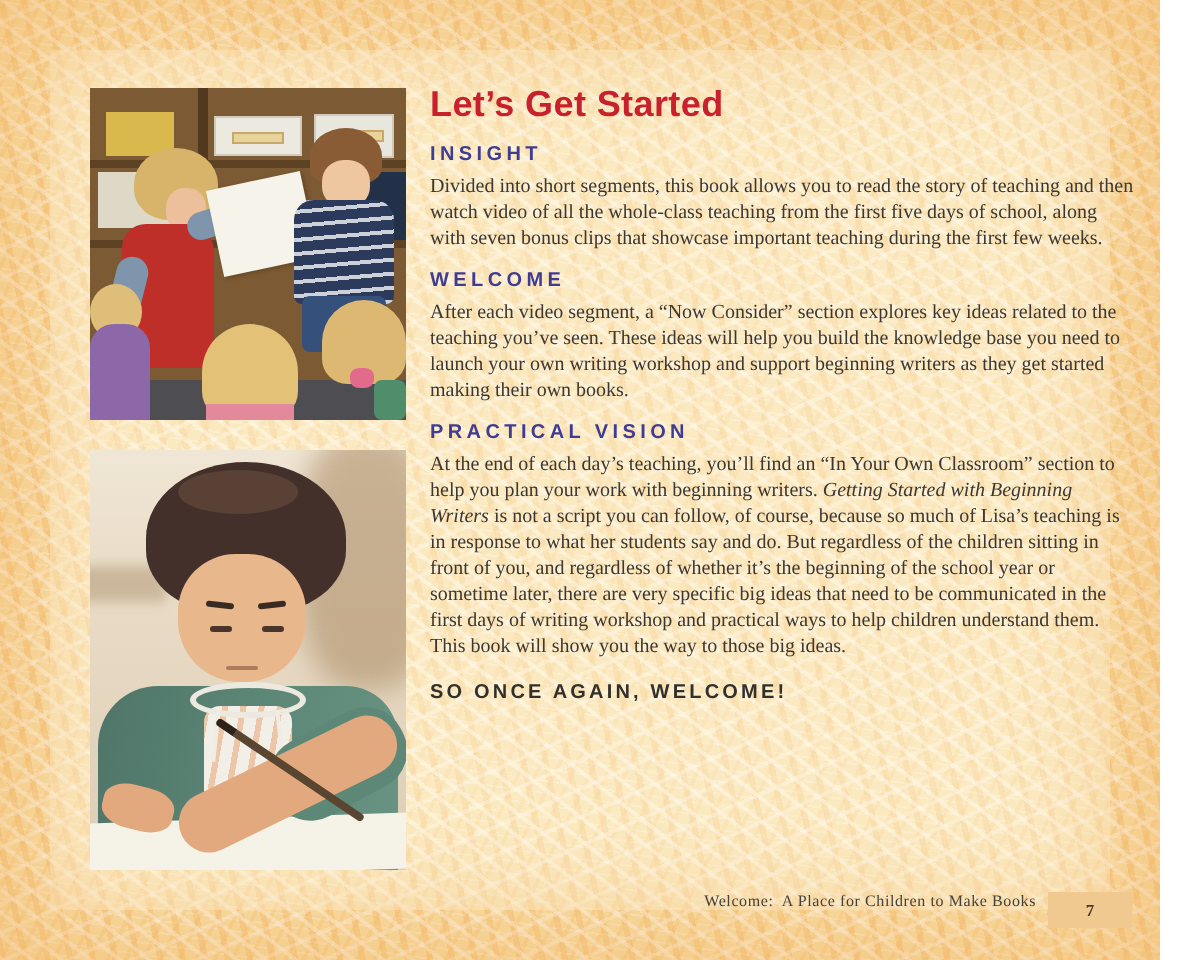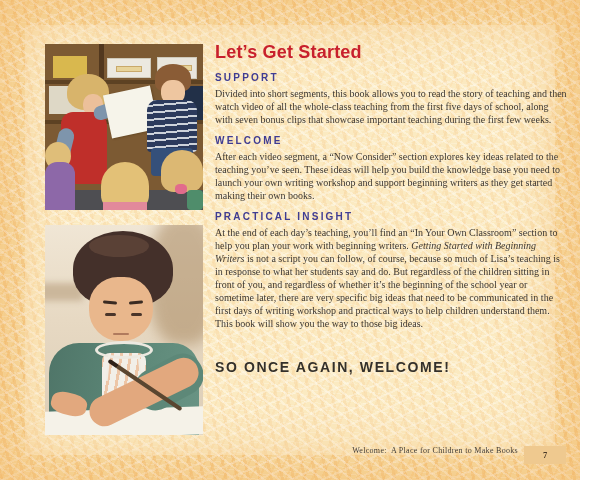--- a/index.html
+++ b/index.html
@@ -83,22 +83,22 @@
   .p2-hand { left:6px; top:168px; width:36px; height:22px; background:#e2a87e; border-radius:40%; transform:rotate(14deg); }
 
   
   .content { position:absolute; left:215px; top:42px; width:353px; z-index:2; }
   .title { font-family:"Liberation Sans", sans-serif; font-weight:bold; font-size:18px;
     color:#c8202c; letter-spacing:0.2px; margin-bottom:9px; }
   .body-text { font-size:10px; line-height:13px; color:#3c3732; text-align:left; }
   .section-head { font-family:"Liberation Sans", sans-serif; font-weight:bold; font-size:10px;
     color:#3f3c92; letter-spacing:2.2px; margin-top:9px; margin-bottom:4px; }
   .para { margin-bottom:2px; }
-  .closing { font-family:"Liberation Sans", sans-serif; font-weight:bold; font-size:14px;
-    color:#33302b; letter-spacing:1.6px; margin-top:29px; }
+  .closing { font-family:"Liberation Sans", sans-serif; font-weight:bold; font-size:10px;
+    color:#33302b; letter-spacing:1.6px; margin-top:11px; }
 
   .footer { position:absolute; right:14px; top:446px; height:18px; display:flex; align-items:flex-start; z-index:2; }
   .footer-text { font-size:8px; color:#45403a; letter-spacing:0.3px; white-space:pre; margin-right:6px; }
   .pagenum-box { width:42px; height:18px; background:#efc98f; display:flex; align-items:center; justify-content:center; }
   .pagenum { font-size:8.5px; font-weight:bold; color:#4a3a28; }
 </style>
 </head>
 <body>
 
 <div class="page">
@@ -158,27 +158,27 @@
     <div class="p2-paper"></div>
     <div class="p2-hand"></div>
     <div class="p2-sleeve"></div>
     <div class="p2-arm"></div>
     <div class="p2-pencil"></div>
   </div>
 
   <div class="content">
     <div class="title">Let’s Get Started</div>
 
-    <div class="section-head">SUPPORT</div>
+    <div class="section-head">INSIGHT</div>
     <p class="body-text para">Divided into short segments, this book allows you to read the story of teaching and then watch video of all the whole-class teaching from the first five days of school, along with seven bonus clips that showcase important teaching during the first few weeks.</p>
 
     <div class="section-head">WELCOME</div>
     <p class="body-text para">After each video segment, a “Now Consider” section explores key ideas related to the teaching you’ve seen. These ideas will help you build the knowledge base you need to launch your own writing workshop and support beginning writers as they get started making their own books.</p>
 
-    <div class="section-head">PRACTICAL INSIGHT</div>
+    <div class="section-head">PRACTICAL VISION</div>
     <p class="body-text para"><span>At the end of each day’s teaching, you’ll find an “In Your Own Classroom” section to help you plan your work with beginning writers. </span><i>Getting Started with Beginning Writers</i><span> is not a script you can follow, of course, because so much of Lisa’s teaching is in response to what her students say and do. But regardless of the children sitting in front of you, and regardless of whether it’s the beginning of the school year or sometime later, there are very specific big ideas that need to be communicated in the first days of writing workshop and practical ways to help children understand them. This book will show you the way to those big ideas.</span></p>
 
     <div class="closing">SO ONCE AGAIN, WELCOME!</div>
   </div>
 
   <div class="footer">
     <span class="footer-text">Welcome:  A Place for Children to Make Books</span>
     <span class="pagenum-box">
       <span class="pagenum">7</span>
     </span>

